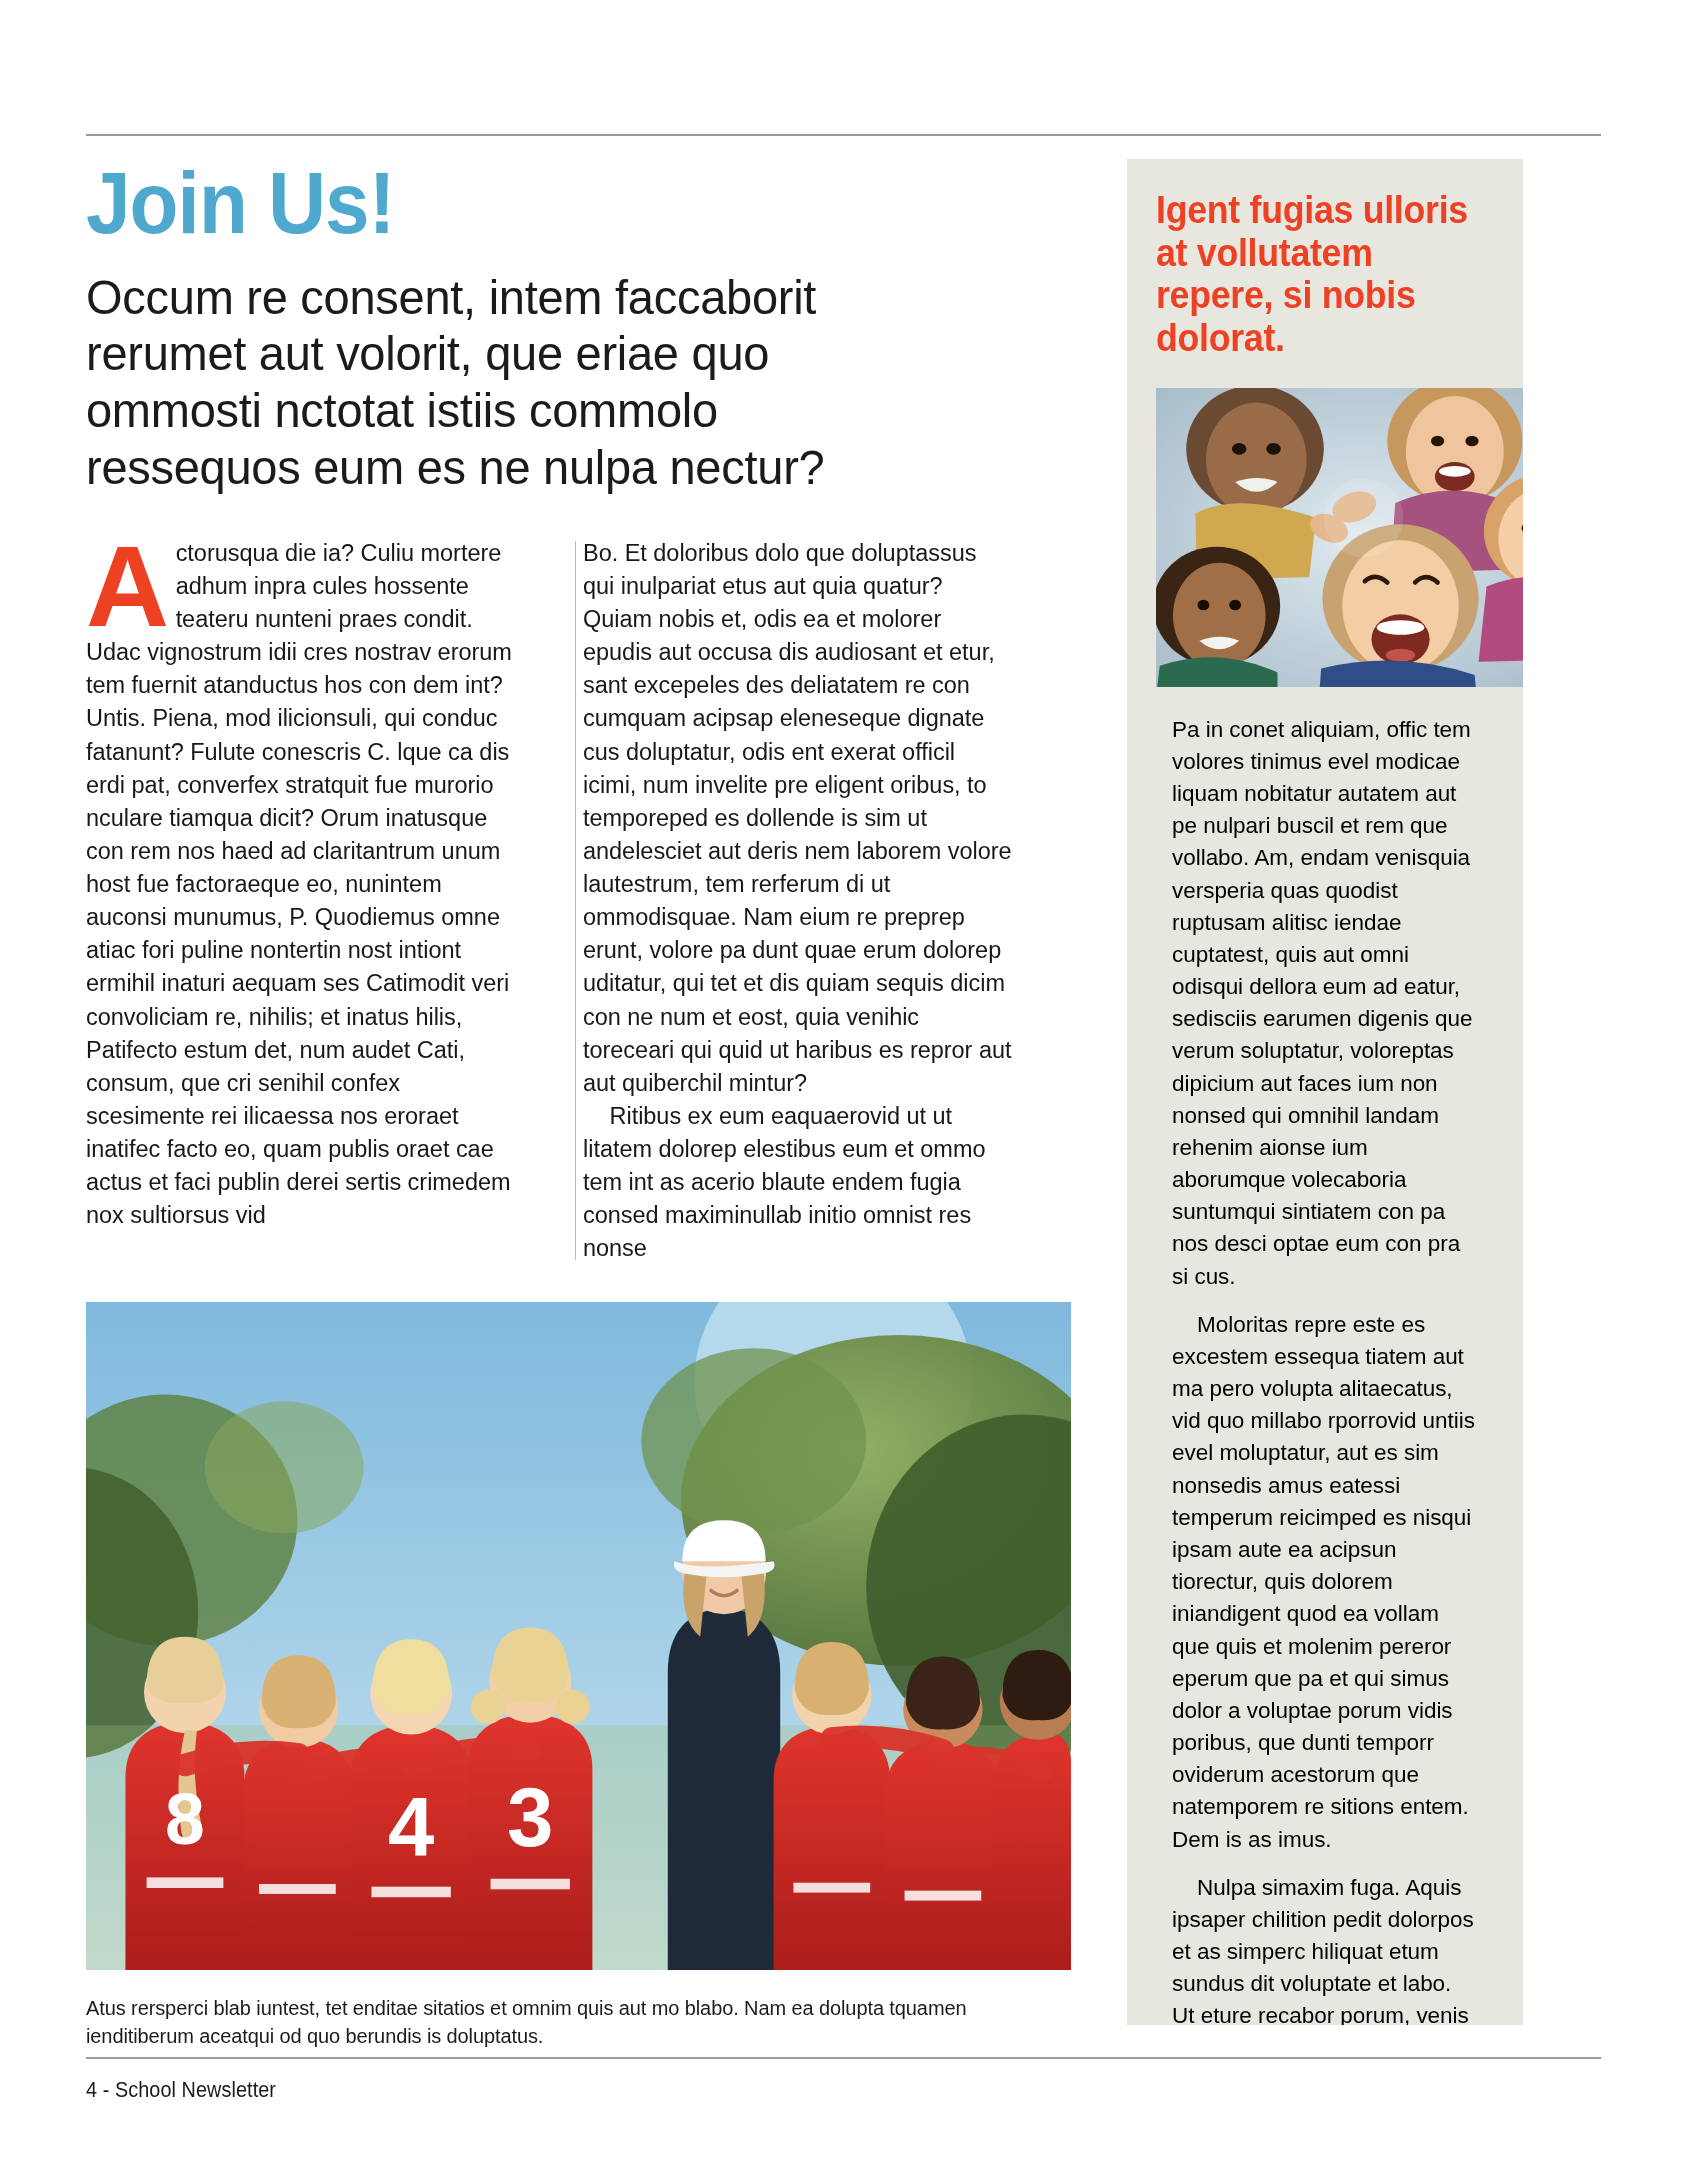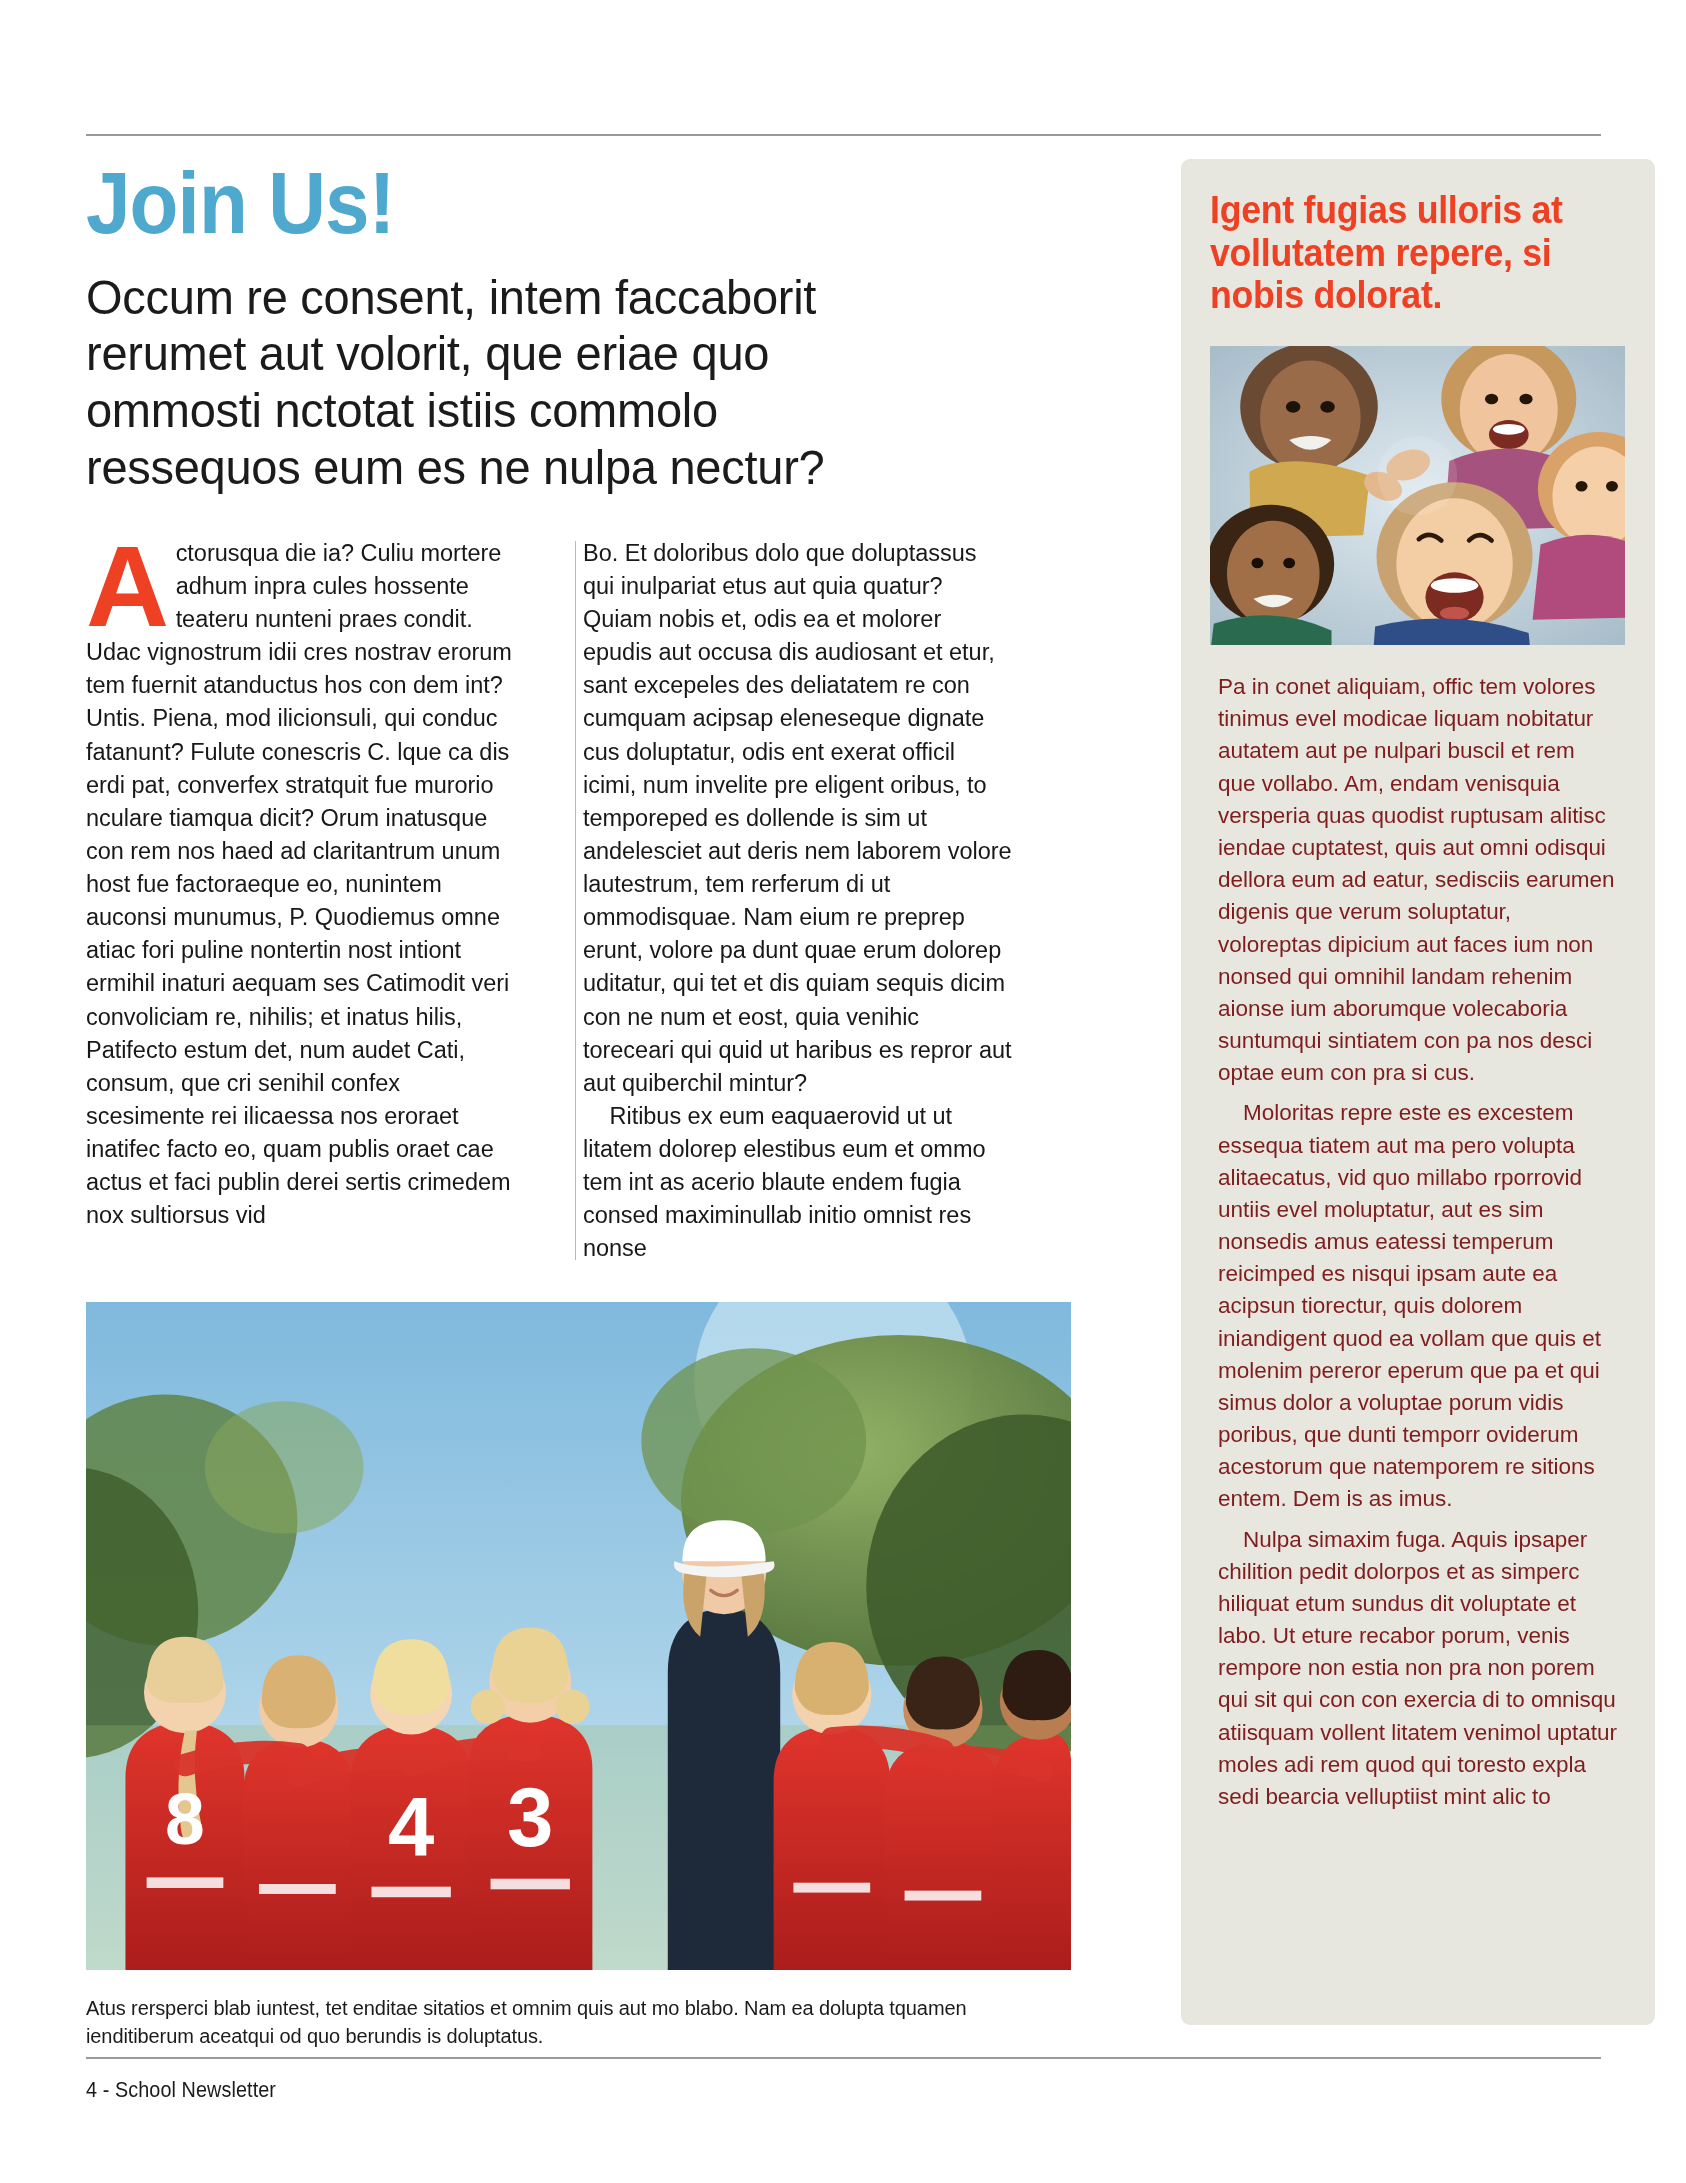--- a/index.html
+++ b/index.html
@@ -159,29 +159,28 @@
     font-weight: 400;
     font-size: 20px;
     line-height: 1.42;
     color: #1b1b1b;
     letter-spacing: -0.1px;
   }
 
   
   .sidebar {
     position: absolute;
-    left: 1095px;
+    left: 1041px;
     top: 0;
-    width: 474px;
+    width: 396px;
     background: #E7E7E0;
     box-sizing: border-box;
     padding: 30px 29px 26.5px 29px;
     height: 1866px;
     overflow: hidden;
-    border-radius: 9px;
   }
   .sidebar-head {
     font-family: "Liberation Sans Narrow", "Liberation Sans", sans-serif;
     font-weight: 700;
     font-size: 38px;
     line-height: 1.12;
     color: #EE4124;
     margin: 0 0 29px 0;
     letter-spacing: -0.3px;
     transform: scaleX(0.94);
@@ -194,22 +193,22 @@
     background: #cf3b34;
     margin-bottom: 26.5px;
   }
   .photo-side svg { display:block; width:100%; height:100%; }
 
   .side-p {
     font-family: "Liberation Sans Narrow", "Liberation Sans", sans-serif;
     font-weight: 400;
     font-size: 22.5px;
     line-height: 1.43;
-    color: #7f1d1d;
-    margin: 8px;
+    color: #000000;
+    margin: 16px;
     letter-spacing: -0.03px;
   }
   .side-p + .side-p { text-indent: 25px; }
 
   
   .footer-rule {
     position: absolute;
     left: 86px;
     top: 2057px;
     width: 1515px;

